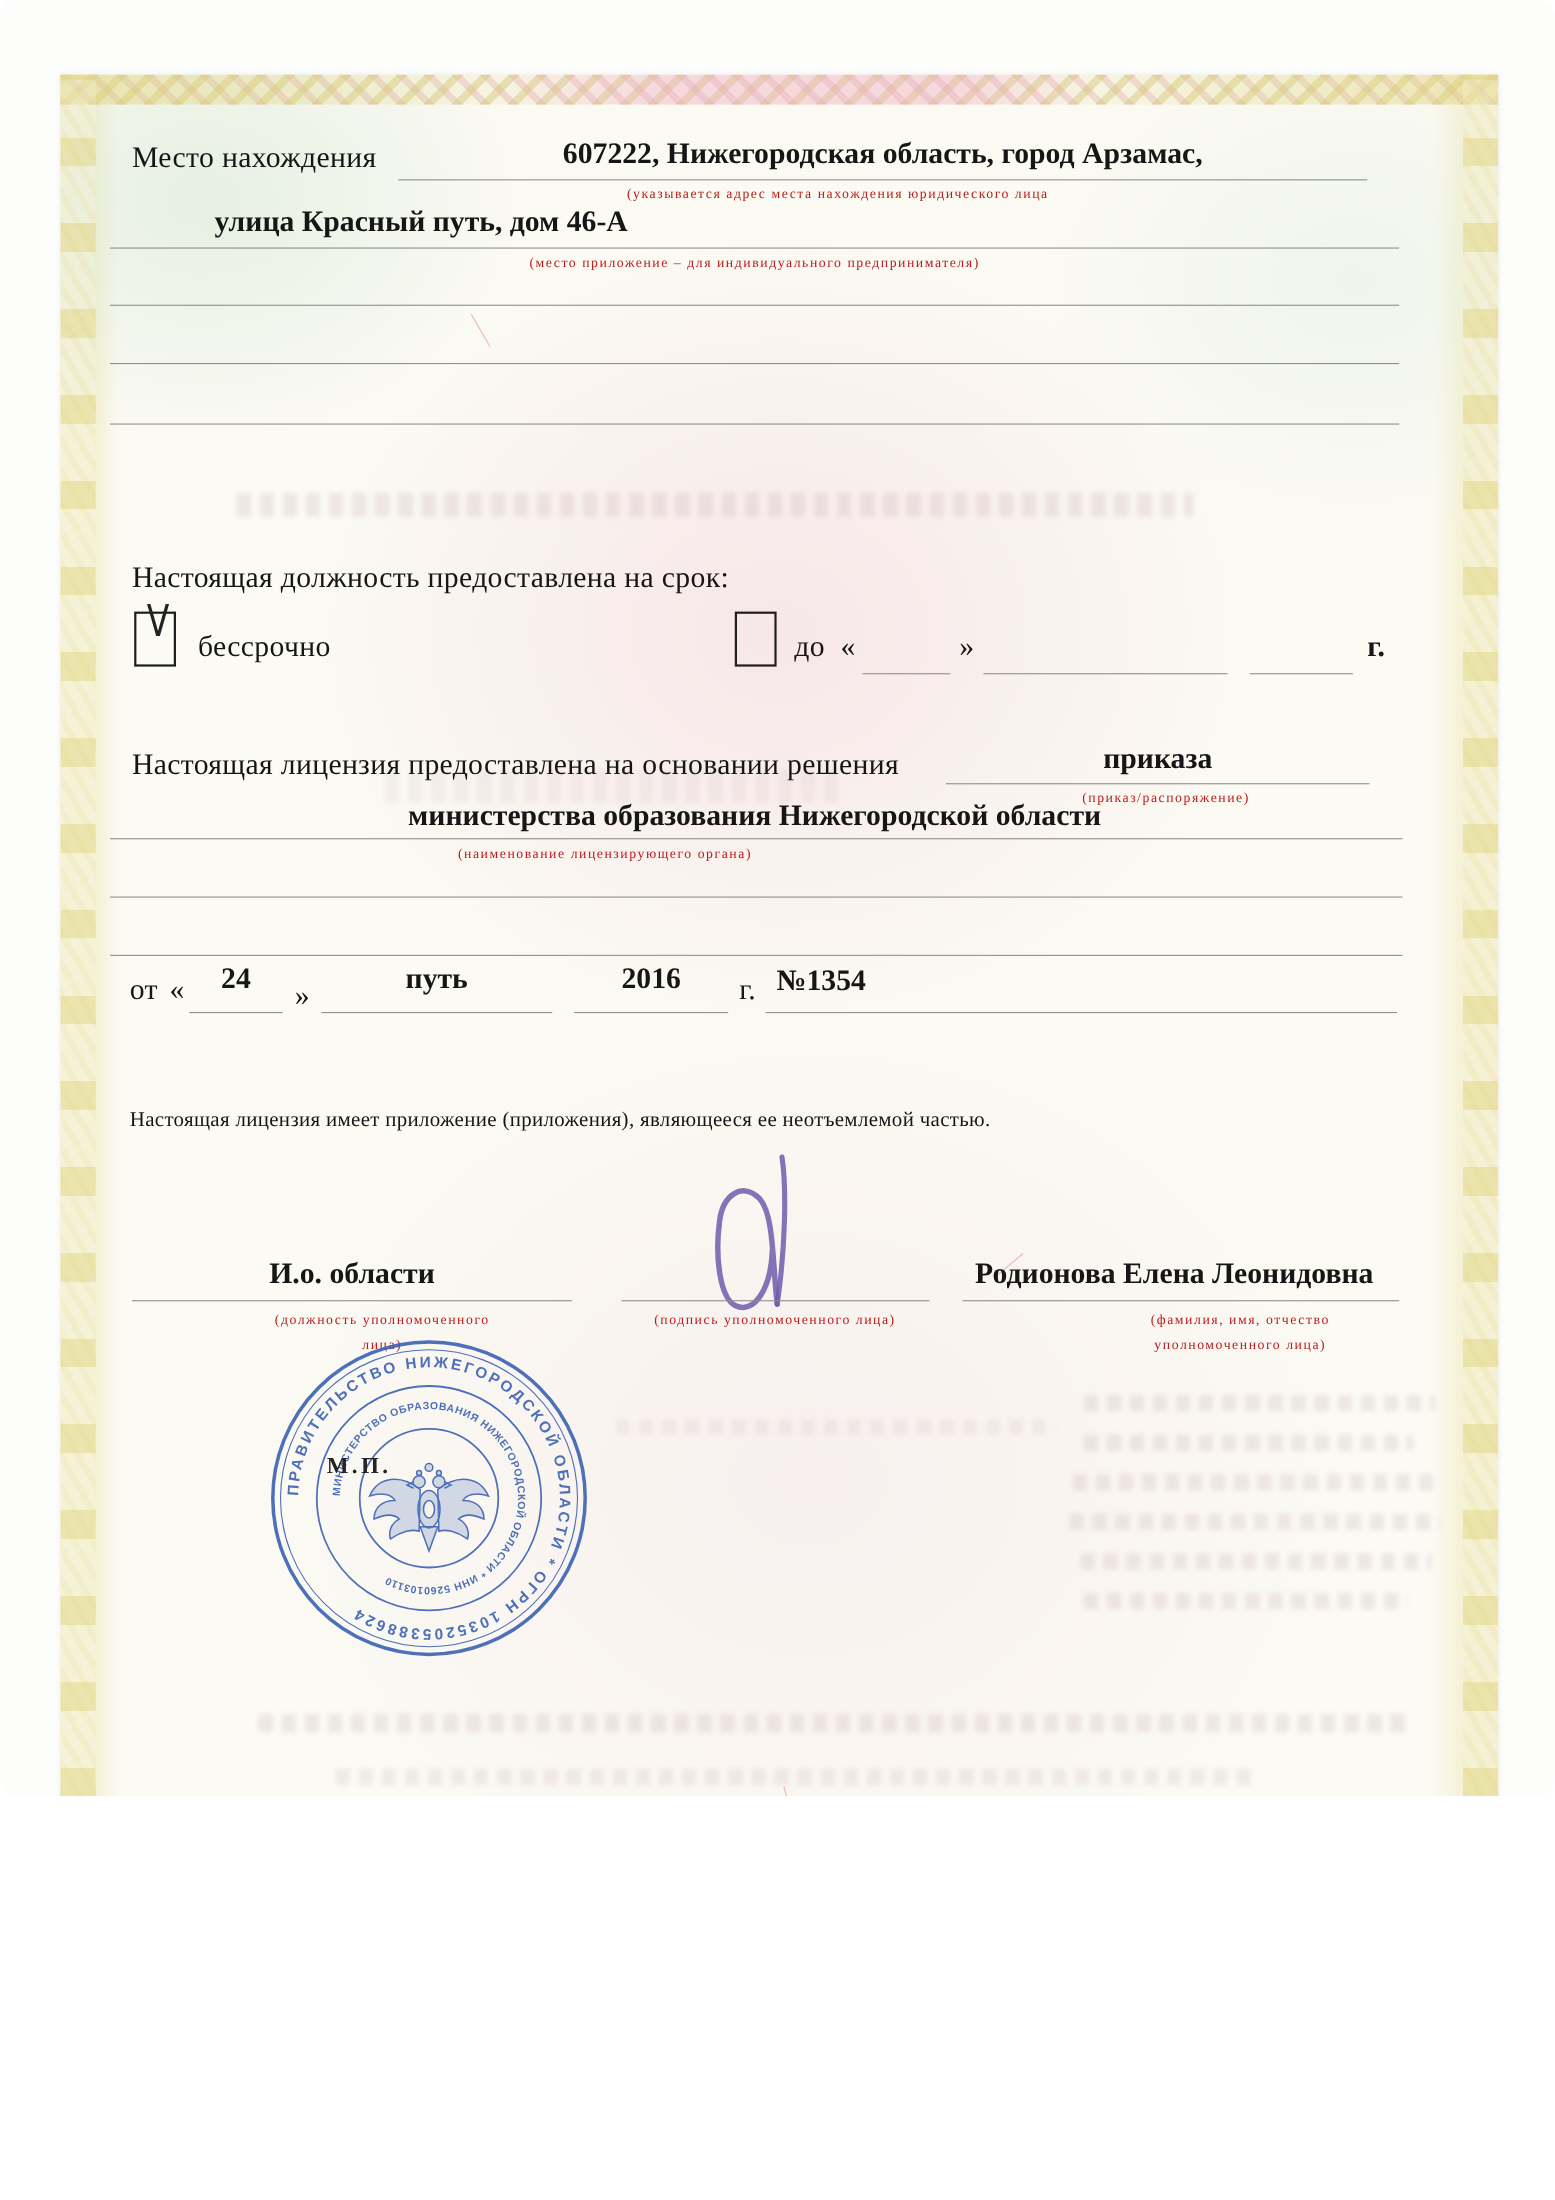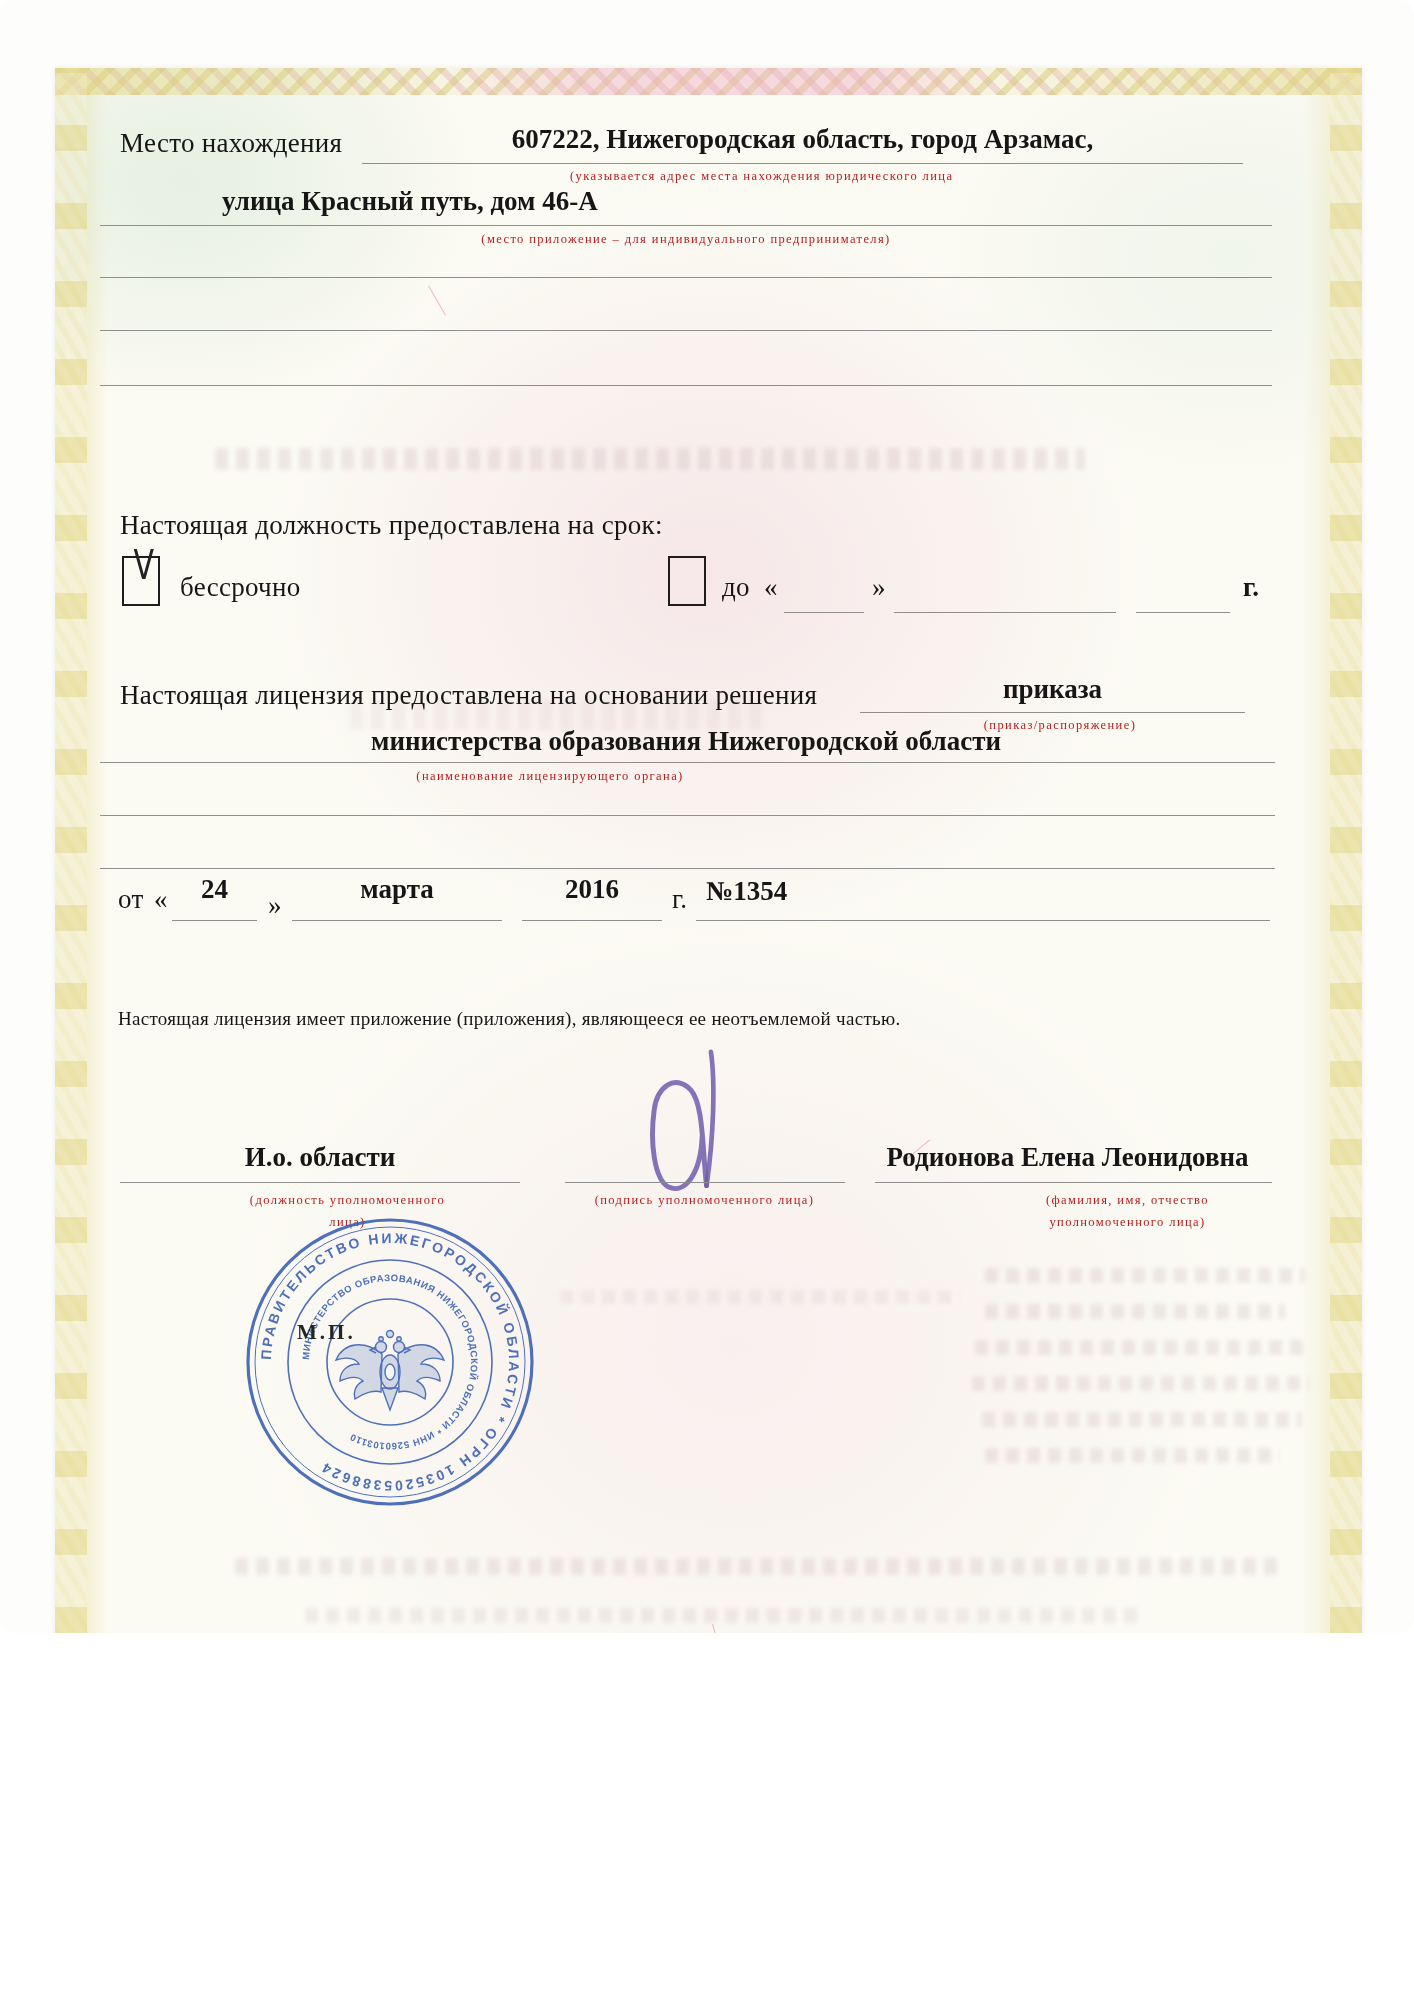--- a/index.html
+++ b/index.html
@@ -87,21 +87,21 @@
   <div class="ghost" style="left:430px;top:1878px;width:640px;height:15px;opacity:.18"></div>
 
   <div class="fiber" style="left:420px;top:300px;transform:rotate(60deg)"></div>
   <div class="fiber" style="left:900px;top:1150px;transform:rotate(-40deg)"></div>
   <div class="fiber" style="left:700px;top:1640px;transform:rotate(75deg)"></div>
 
   <div class="lbl" style="left:120px;top:128px">Место нахождения</div>
   <div class="val val-c" style="left:362px;top:124px;width:881px">607222, Нижегородская область, город Арзамас,</div>
   <div class="rule" style="left:362px;top:163px;width:881px"></div>
   <div class="cap" style="left:570px;top:166px">(указывается адрес места нахождения юридического лица</div>
-  <div class="val" style="left:222px;top:186px">улица Красный путь, дом 46-А</div>
+  <div class="val" style="left:195px;top:186px">улица Красный путь, дом 46-А</div>
   <div class="rule" style="left:100px;top:225px;width:1172px"></div>
   <div class="cap" style="left:100px;top:229px;width:1172px">(место приложение – для индивидуального предпринимателя)</div>
   <div class="rule" style="left:100px;top:277px;width:1172px"></div>
   <div class="rule" style="left:100px;top:330px;width:1172px"></div>
   <div class="rule" style="left:100px;top:385px;width:1172px"></div>
 
   <div class="lbl" style="left:120px;top:510px">Настоящая должность предоставлена на срок:</div>
   <div class="chk" style="left:122px;top:556px">
     <span class="vmark">V</span>
   </div>
@@ -123,21 +123,21 @@
   <div class="rule" style="left:100px;top:762px;width:1175px"></div>
   <div class="cap" style="left:100px;top:766px;width:900px">(наименование лицензирующего органа)</div>
   <div class="rule" style="left:100px;top:815px;width:1175px"></div>
   <div class="rule" style="left:100px;top:868px;width:1175px"></div>
 
   <div class="lbl" style="left:118px;top:884px">от</div>
   <div class="lbl" style="left:154px;top:884px">«</div>
   <div class="val val-c" style="left:172px;top:874px;width:85px">24</div>
   <div class="rule" style="left:172px;top:920px;width:85px"></div>
   <div class="lbl" style="left:268px;top:890px">»</div>
-  <div class="val val-c" style="left:292px;top:874px;width:210px">марта</div>
+  <div class="val val-c" style="left:292px;top:874px;width:210px">путь</div>
   <div class="rule" style="left:292px;top:920px;width:210px"></div>
   <div class="val val-c" style="left:522px;top:874px;width:140px">2016</div>
   <div class="rule" style="left:522px;top:920px;width:140px"></div>
   <div class="lbl" style="left:672px;top:884px">г.</div>
   <div class="val" style="left:706px;top:876px">№1354</div>
   <div class="rule" style="left:696px;top:920px;width:574px"></div>
 
   <div class="lbl" style="left:118px;top:1008px;font-size:19px">Настоящая лицензия имеет приложение (приложения), являющееся ее неотъемлемой частью.</div>
 
   <div class="val val-c" style="left:120px;top:1142px;width:400px">И.о. области</div>

